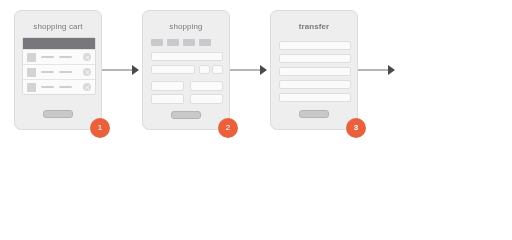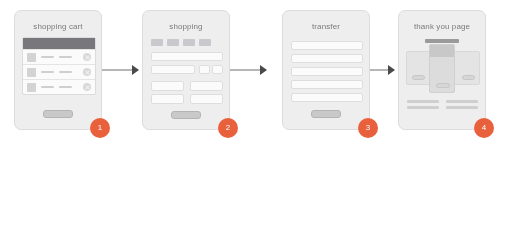--- a/index.html
+++ b/index.html
@@ -209,52 +209,27 @@
 
     <div class="field tall" style="left:8px;top:70px;width:33px;"></div>
     <div class="field tall" style="left:47px;top:70px;width:33px;"></div>
     <div class="field tall" style="left:8px;top:83px;width:33px;"></div>
     <div class="field tall" style="left:47px;top:83px;width:33px;"></div>
 
     <div class="cta" style="top:100px;"></div>
     <div class="badge">2</div>
   </div>
 
-  <div class="panel" style="left:282px;">
+  <div class="panel" style="left:270px;font-weight:bold;">
     <div class="panel-title">transfer</div>
 
     <div class="field" style="left:8px;top:30px;width:72px;"></div>
     <div class="field" style="left:8px;top:43px;width:72px;"></div>
     <div class="field" style="left:8px;top:56px;width:72px;"></div>
     <div class="field" style="left:8px;top:69px;width:72px;"></div>
     <div class="field" style="left:8px;top:82px;width:72px;"></div>
 
     <div class="cta" style="top:99px;"></div>
     <div class="badge">3</div>
   </div>
 
-  <div class="panel" style="left:398px;">
-    <div class="panel-title">thank you page</div>
-
-    <div class="ty-bar"></div>
-
-    <div class="ty-card" style="left:7px;top:40px;width:33px;height:34px;">
-      <div class="ty-pill" style="left:5px;top:23px;width:13px;"></div>
-    </div>
-
-    <div class="ty-card" style="left:48px;top:40px;width:33px;height:34px;">
-      <div class="ty-pill" style="left:14px;top:23px;width:13px;"></div>
-    </div>
-
-    <div class="ty-center">
-      <div class="ty-center-head"></div>
-      <div class="ty-pill" style="left:6px;top:38px;width:14px;"></div>
-    </div>
-
-    <div class="ty-line" style="left:8px;top:89px;width:32px;"></div>
-    <div class="ty-line" style="left:47px;top:89px;width:32px;"></div>
-    <div class="ty-line" style="left:8px;top:95px;width:32px;"></div>
-    <div class="ty-line" style="left:47px;top:95px;width:32px;"></div>
-
-    <div class="badge">4</div>
-  </div>
 
 </div>
 
 </body></html>

